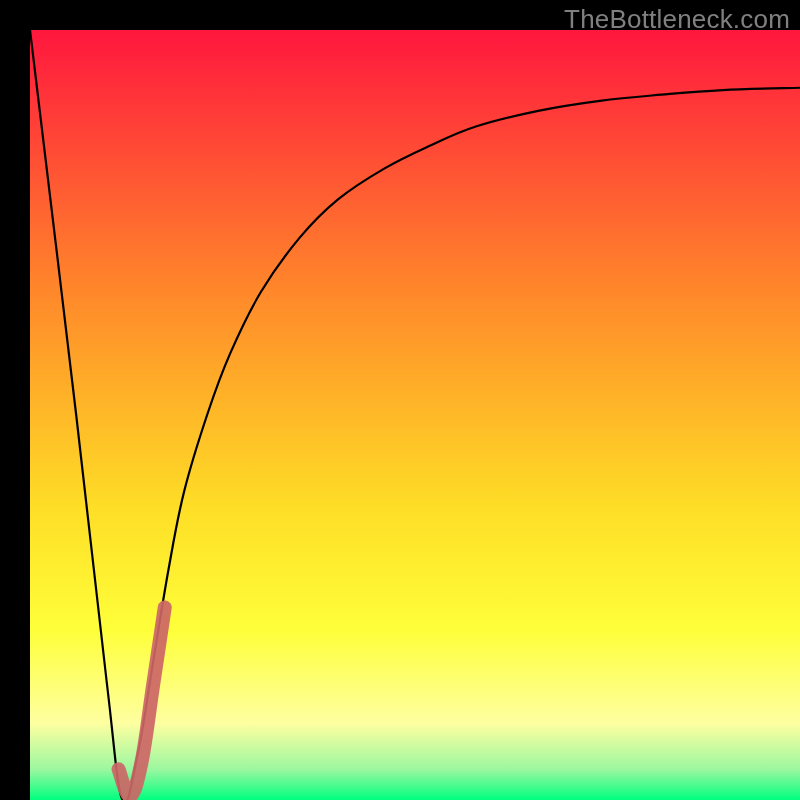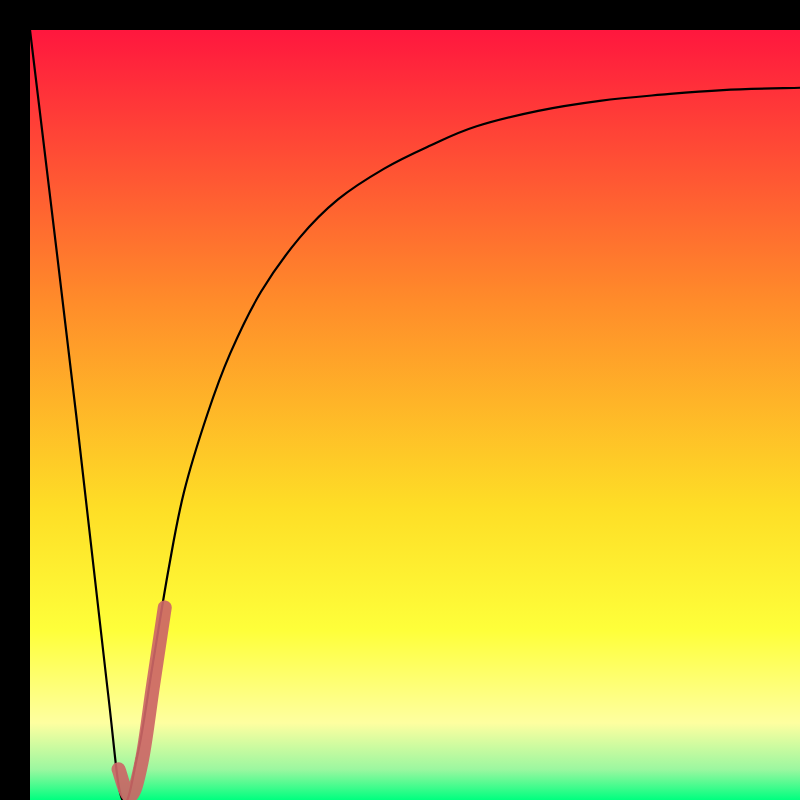--- a/index.html
+++ b/index.html
@@ -34,20 +34,21 @@
     width: 770px;
     height: 770px;
     background: #000;
   }
   svg { display: block; }
 </style>
 </head>
 <body>
 
 <div class="frame">
+  <div class="watermark">TheBottleneck.com</div>
   <div class="plot">
     <svg id="chart-svg" width="770" height="770" viewBox="0 0 770 770" preserveAspectRatio="none">
       <defs>
         <linearGradient id="bg-grad" x1="0" y1="0" x2="0" y2="1">
           <stop id="g0" offset="0%" stop-color="#ff173e"></stop>
           <stop id="g1" offset="35%" stop-color="#ff8b2a"></stop>
           <stop id="g2" offset="62%" stop-color="#fede26"></stop>
           <stop id="g3" offset="78%" stop-color="#feff3a"></stop>
           <stop id="g4" offset="90%" stop-color="#feffa0"></stop>
           <stop id="g5" offset="96%" stop-color="#9cf7a0"></stop>

